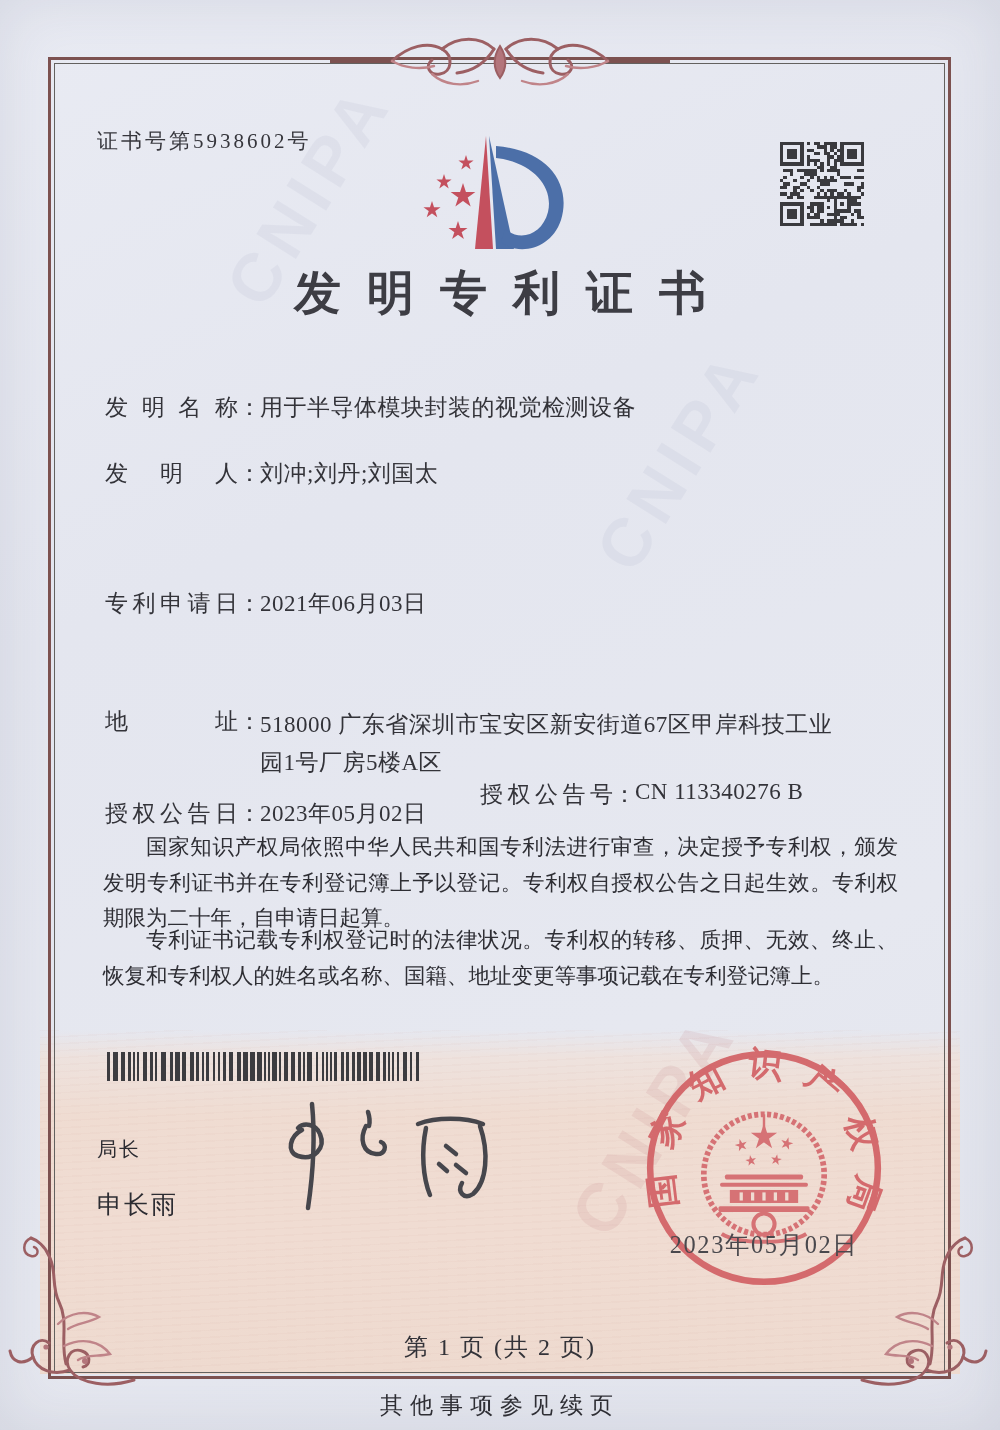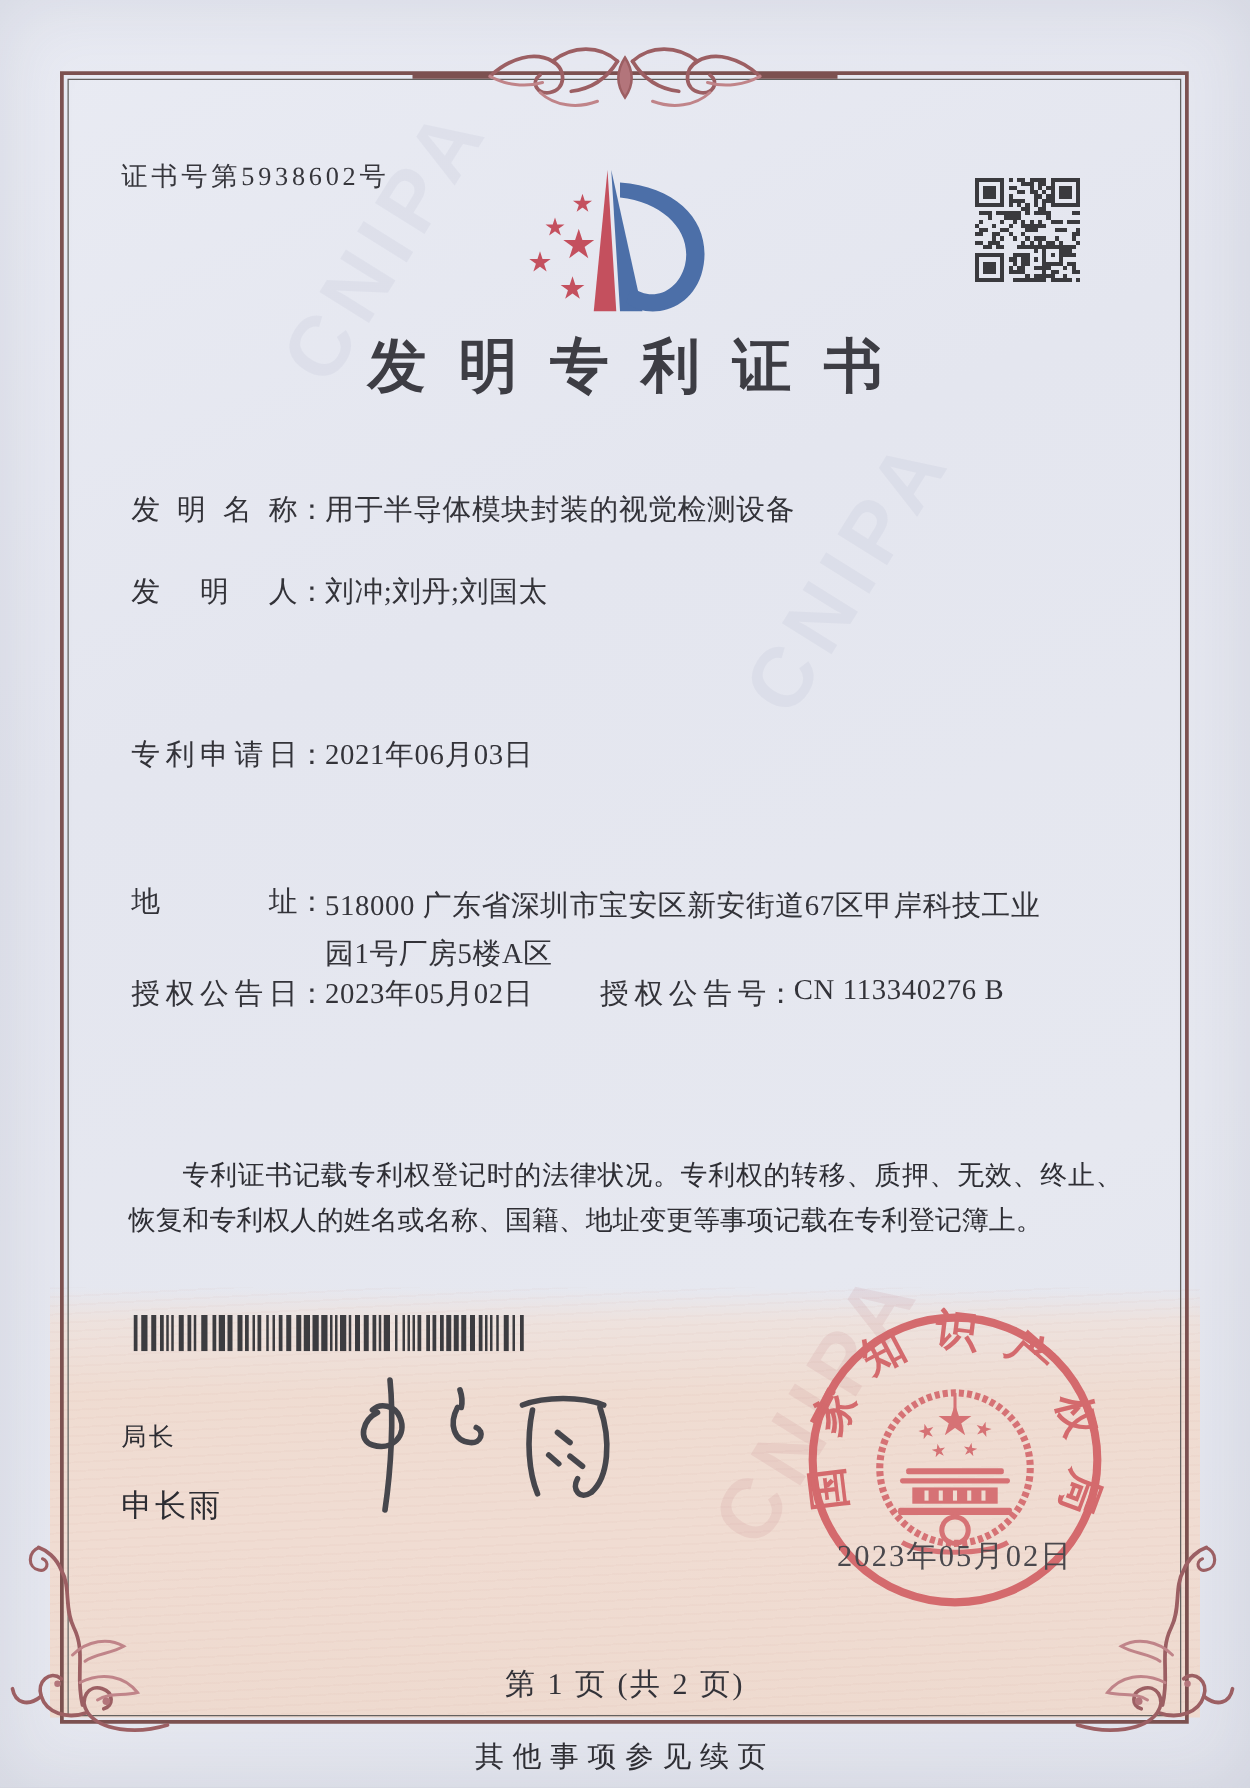--- a/index.html
+++ b/index.html
@@ -463,27 +463,28 @@
   </div>
   <div class="field" style="top:458px;">
     <span class="flabel">发明人</span><span class="fcolon">：</span><span class="fvalue">刘冲;刘丹;刘国太</span>
   </div>
   <div class="field" style="top:588px;">
     <span class="flabel">专利申请日</span><span class="fcolon">：</span><span class="fvalue">2021年06月03日</span>
   </div>
   <div class="field addr" style="top:706px;">
     <span class="flabel">地址</span><span class="fcolon">：</span><span class="fvalue">518000 广东省深圳市宝安区新安街道67区甲岸科技工业园1号厂房5楼A区</span>
   </div>
-  <div class="field" style="top:779px;">
+  <div class="field" style="top:798px;">
     <span class="flabel">授权公告日</span><span class="fcolon">：</span><span class="fvalue">2023年05月02日</span>
   </div>
   <div class="field g2" style="top:779px;">
     <span class="flabel">授权公告号</span><span class="fcolon">：</span><span class="fvalue">CN 113340276 B</span>
   </div>
 
+  <div class="para" style="top:830px;">国家知识产权局依照中华人民共和国专利法进行审查，决定授予专利权，颁发发明专利证书并在专利登记簿上予以登记。专利权自授权公告之日起生效。专利权期限为二十年，自申请日起算。</div>
   <div class="para" style="top:923px;">专利证书记载专利权登记时的法律状况。专利权的转移、质押、无效、终止、恢复和专利权人的姓名或名称、国籍、地址变更等事项记载在专利登记簿上。</div>
 
   <div class="barcode"><svg width="320" height="29">
         <rect x="2" y="0" width="3" height="29" fill="#3c3c40"></rect>
         <rect x="8" y="0" width="5" height="29" fill="#3c3c40"></rect>
         <rect x="16" y="0" width="4" height="29" fill="#3c3c40"></rect>
         <rect x="23" y="0" width="3" height="29" fill="#3c3c40"></rect>
         <rect x="28" y="0" width="2" height="29" fill="#3c3c40"></rect>
         <rect x="32" y="0" width="2" height="29" fill="#3c3c40"></rect>
         <rect x="38" y="0" width="4" height="29" fill="#3c3c40"></rect>

